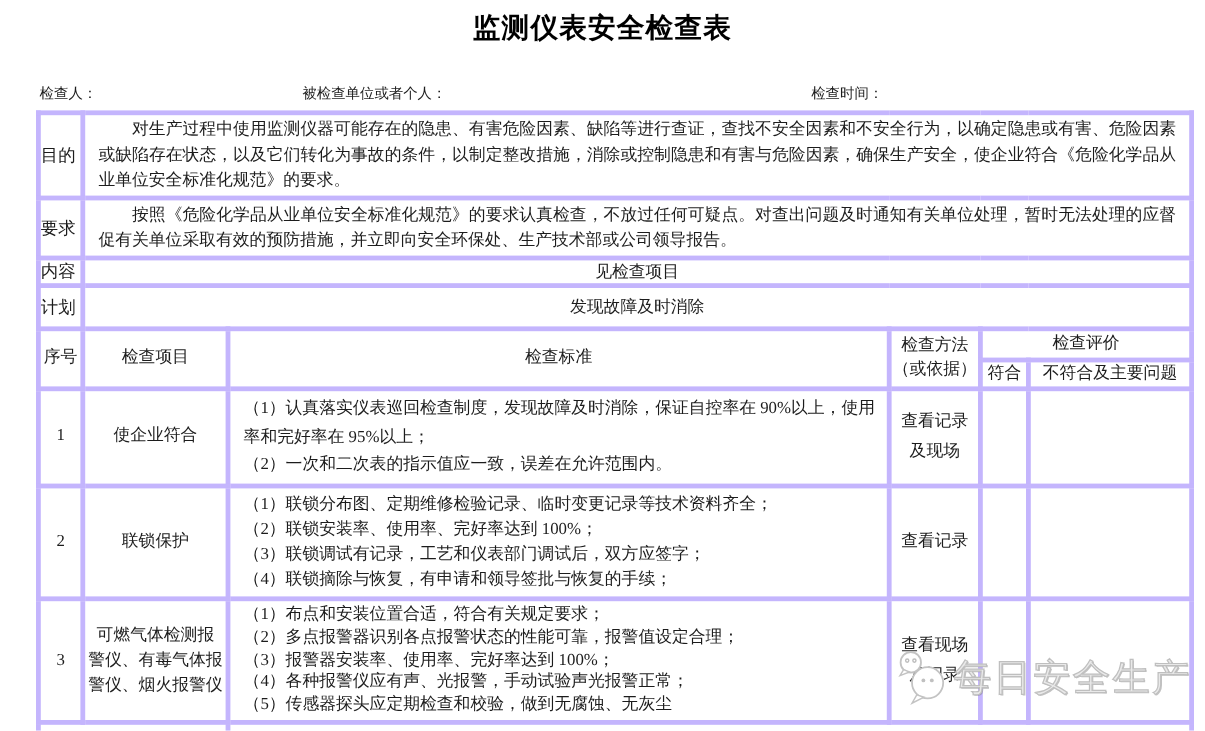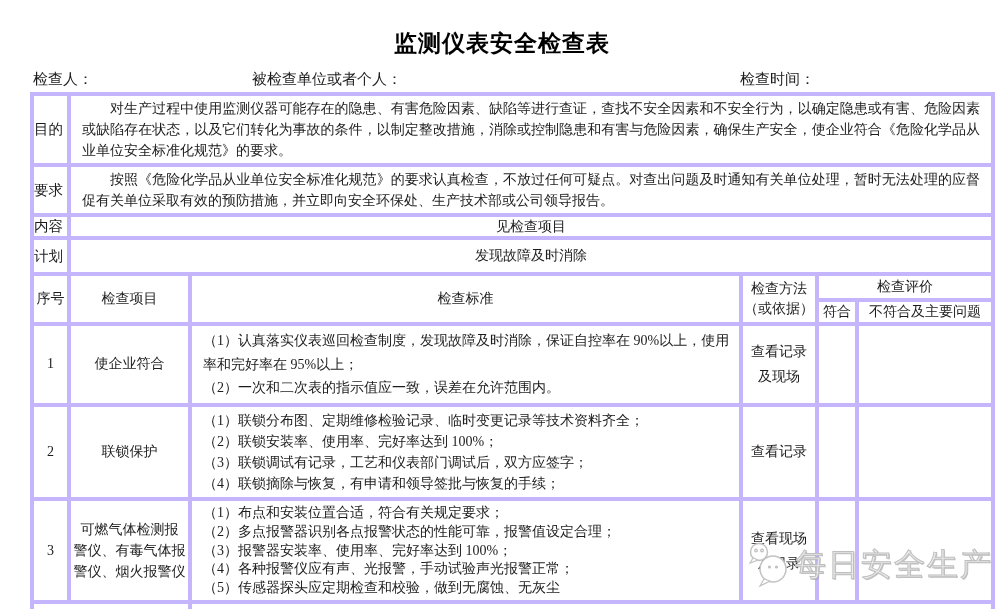--- a/index.html
+++ b/index.html
@@ -10,33 +10,33 @@
     color: #1c1c1c;
   }
   .page {
     position: relative;
     width: 1004px; height: 609px;
     background: #ffffff;
     overflow: hidden;
   }
   .doc-title {
     position: absolute;
-    top: 28px; left: 0; right: 0;
+    top: 8px; left: 0; right: 0;
     text-align: center;
     font-family: "Liberation Sans", "DejaVu Sans", sans-serif;
     font-size: 23px;
     font-weight: 700;
     letter-spacing: 1px;
     color: #000;
   }
-  .info-row { position: absolute; top: 70px; left: 0; width: 100%; height: 20px; font-size: 15px; }
+  .info-row { position: absolute; top: 70px; left: 0; width: 100%; height: 20px; font-size: 12px; }
   .info-item { position: absolute; white-space: nowrap; }
   .info-inspector { left: 33px; }
   .info-unit { left: 252px; }
-  .info-time { left: 740px; }
+  .info-time { left: 676px; }
 
   table.sheet {
     position: absolute;
     left: 30px; top: 92px;
     width: 961px;
     border-collapse: collapse;
     table-layout: fixed;
     font-size: 14px;
   }
   table.sheet td, table.sheet th {

